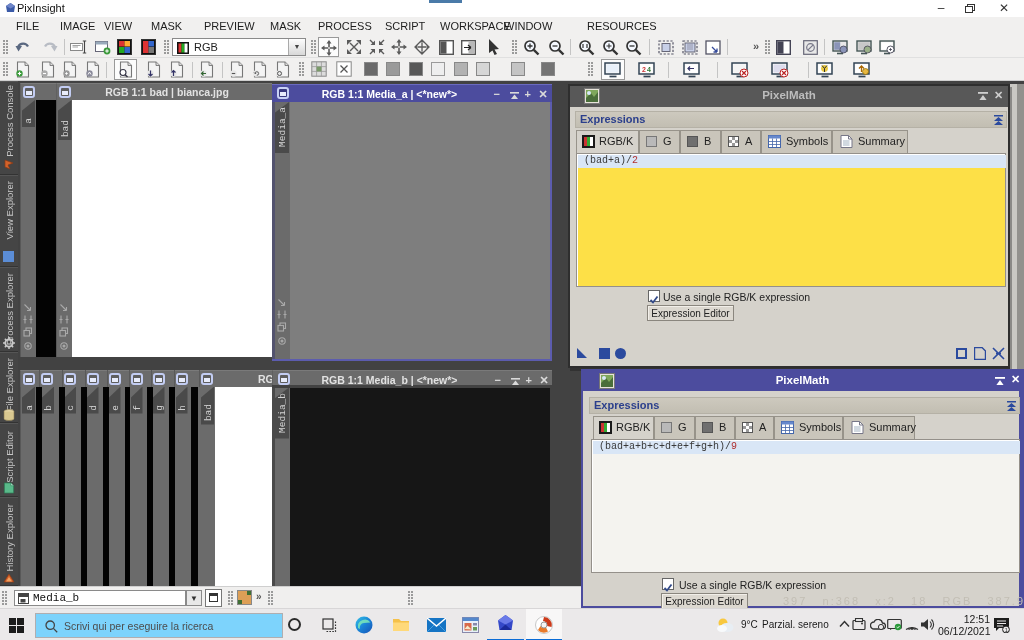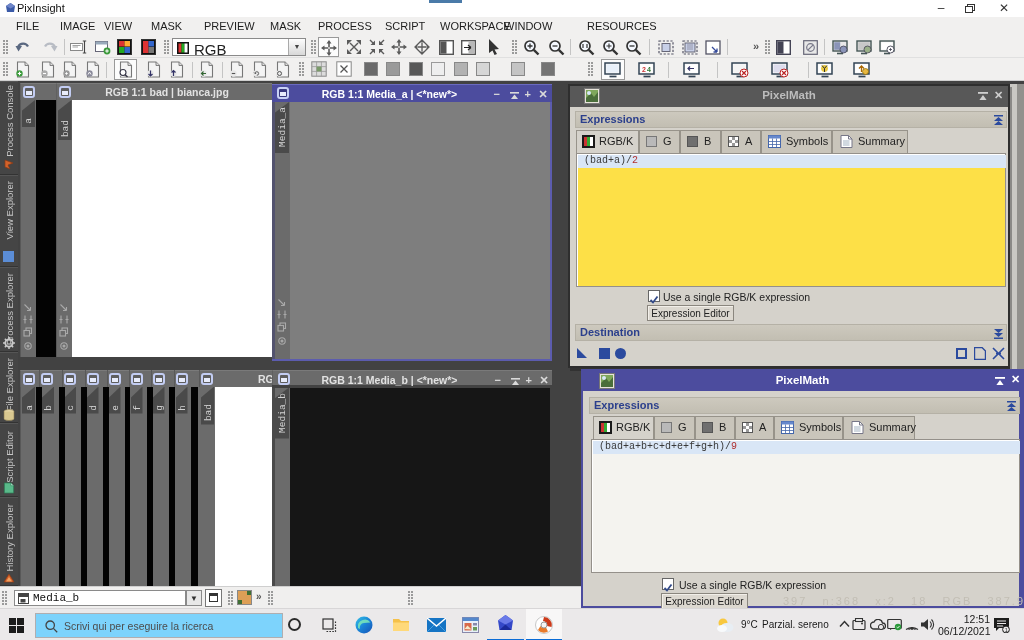--- a/index.html
+++ b/index.html
@@ -114,21 +114,21 @@
       <rect x="7.5" y="8" width="5.5" height="6" fill="#777"></rect>
     </svg>
     <div class="grip" style="left:164px"></div>
     <div class="abs" style="left:172px;top:2px;width:134px;height:18px;background:#fff;border:1px solid #8a8a8a">
 <svg class="abs" style="left:4px;top:2.5px" width="12" height="12" viewBox="0 0 12 12">
         <rect x="0" y="0" width="12" height="12" fill="#111"></rect>
         <rect x="1.5" y="1.5" width="3" height="9" fill="#d33"></rect>
         <rect x="4.5" y="1.5" width="3" height="9" fill="#2a2"></rect>
         <rect x="7.5" y="1.5" width="3" height="9" fill="#fff"></rect>
       </svg>
-<span class="abs" style="left:21px;top:2px;font-size:15px;color:#222">RGB</span>
+<span class="abs" style="left:21px;top:2px;font-size:11px;color:#222">RGB</span>
 <div class="abs" style="left:115px;top:0;width:17px;height:16px;background:linear-gradient(#fdfdfd,#d8d8d8);border-left:1px solid #aaa;text-align:center;font-size:7px;color:#444;line-height:16px">▼</div>
 </div>
     <div class="grip" style="left:311px"></div>
     <div class="abs" style="left:318px;top:1px;width:21px;height:20px;background:#fcfcfc;border:1px solid #999"></div>
     <svg class="abs" style="left:321px;top:3.5px" width="16" height="16" viewBox="0 0 16 16">
       <g fill="#5a5a5a">
         <path d="M8 0 L10.5 3.5 H5.5 Z M8 16 L5.5 12.5 H10.5 Z M0 8 L3.5 5.5 V10.5 Z M16 8 L12.5 10.5 V5.5 Z"></path>
         <path d="M7.2 3 H8.8 V13 H7.2 Z M3 7.2 V8.8 H13 V7.2 Z"></path>
       </g>
     </svg>
@@ -678,28 +678,20 @@
     <div class="abs" style="left:1px;top:1px;width:428px;height:13px;background:#d9e6f6"></div>
     <span class="abs mono" style="left:7px;top:1px">(bad+a)/<span style="color:#b03030">2</span></span>
   </div>
   <div class="abs" style="left:78px;top:204px;width:12px;height:12px;background:#fff;border:1px solid #666">
     <svg width="10" height="10" viewBox="0 0 10 10">
         <path d="M1.5 5 L4 7.5 L8.5 1.5" fill="none" stroke="#334a88" stroke-width="1.8"></path>
       </svg>
   </div>
   <span class="abs" style="left:93px;top:205px;font-size:10.5px;color:#222">Use a single RGB/K expression</span>
   <div class="abs" style="left:77px;top:219px;width:87px;height:16px;background:#dcd8d0;border:1px solid #8a867e;box-shadow:inset 1px 1px 0 #f2efe9;font-size:10px;color:#222;text-align:center;line-height:15px">Expression Editor</div>
-  <div class="abs" style="left:5px;top:238px;width:432px;height:17px;background:linear-gradient(#cdc9be,#c2beb2);border:1px solid #b5b1a6">
-    <span class="pm-h" style="left:4px;top:1px">Destination</span>
-    <svg class="abs" style="left:417px;top:3px" width="11" height="11" viewBox="0 0 11 11">
-        <polygon points="5.5,5 10,1 1,1" fill="#2b4a9e"></polygon>
-        <polygon points="5.5,9 10,5 1,5" fill="#2b4a9e"></polygon>
-        <rect x="1" y="9.5" width="9" height="1.5" fill="#2b4a9e"></rect>
-      </svg>
-  </div>
   <svg class="abs" style="left:6px;top:261px" width="13" height="13" viewBox="0 0 13 13">
       <polygon points="1,1 11,11 1,11" fill="#2b4a9e"></polygon>
     </svg>
   <div class="abs" style="left:29px;top:262px;width:11px;height:11px;background:#2b4a9e"></div>
   <div class="abs" style="left:45px;top:262px;width:11px;height:11px;background:#2b4a9e;border-radius:50%"></div>
   <div class="abs" style="left:386px;top:262px;width:11px;height:11px;border:2px solid #2b4a9e"></div>
   <svg class="abs" style="left:404px;top:261px" width="12" height="13" viewBox="0 0 12 13">
       <path d="M0.5 0.5 H8 L11.5 4 V12.5 H0.5 Z" fill="none" stroke="#2b4a9e" stroke-width="1.4"></path>
     </svg>
   <svg class="abs" style="left:422px;top:261px" width="13" height="13" viewBox="0 0 13 13">

